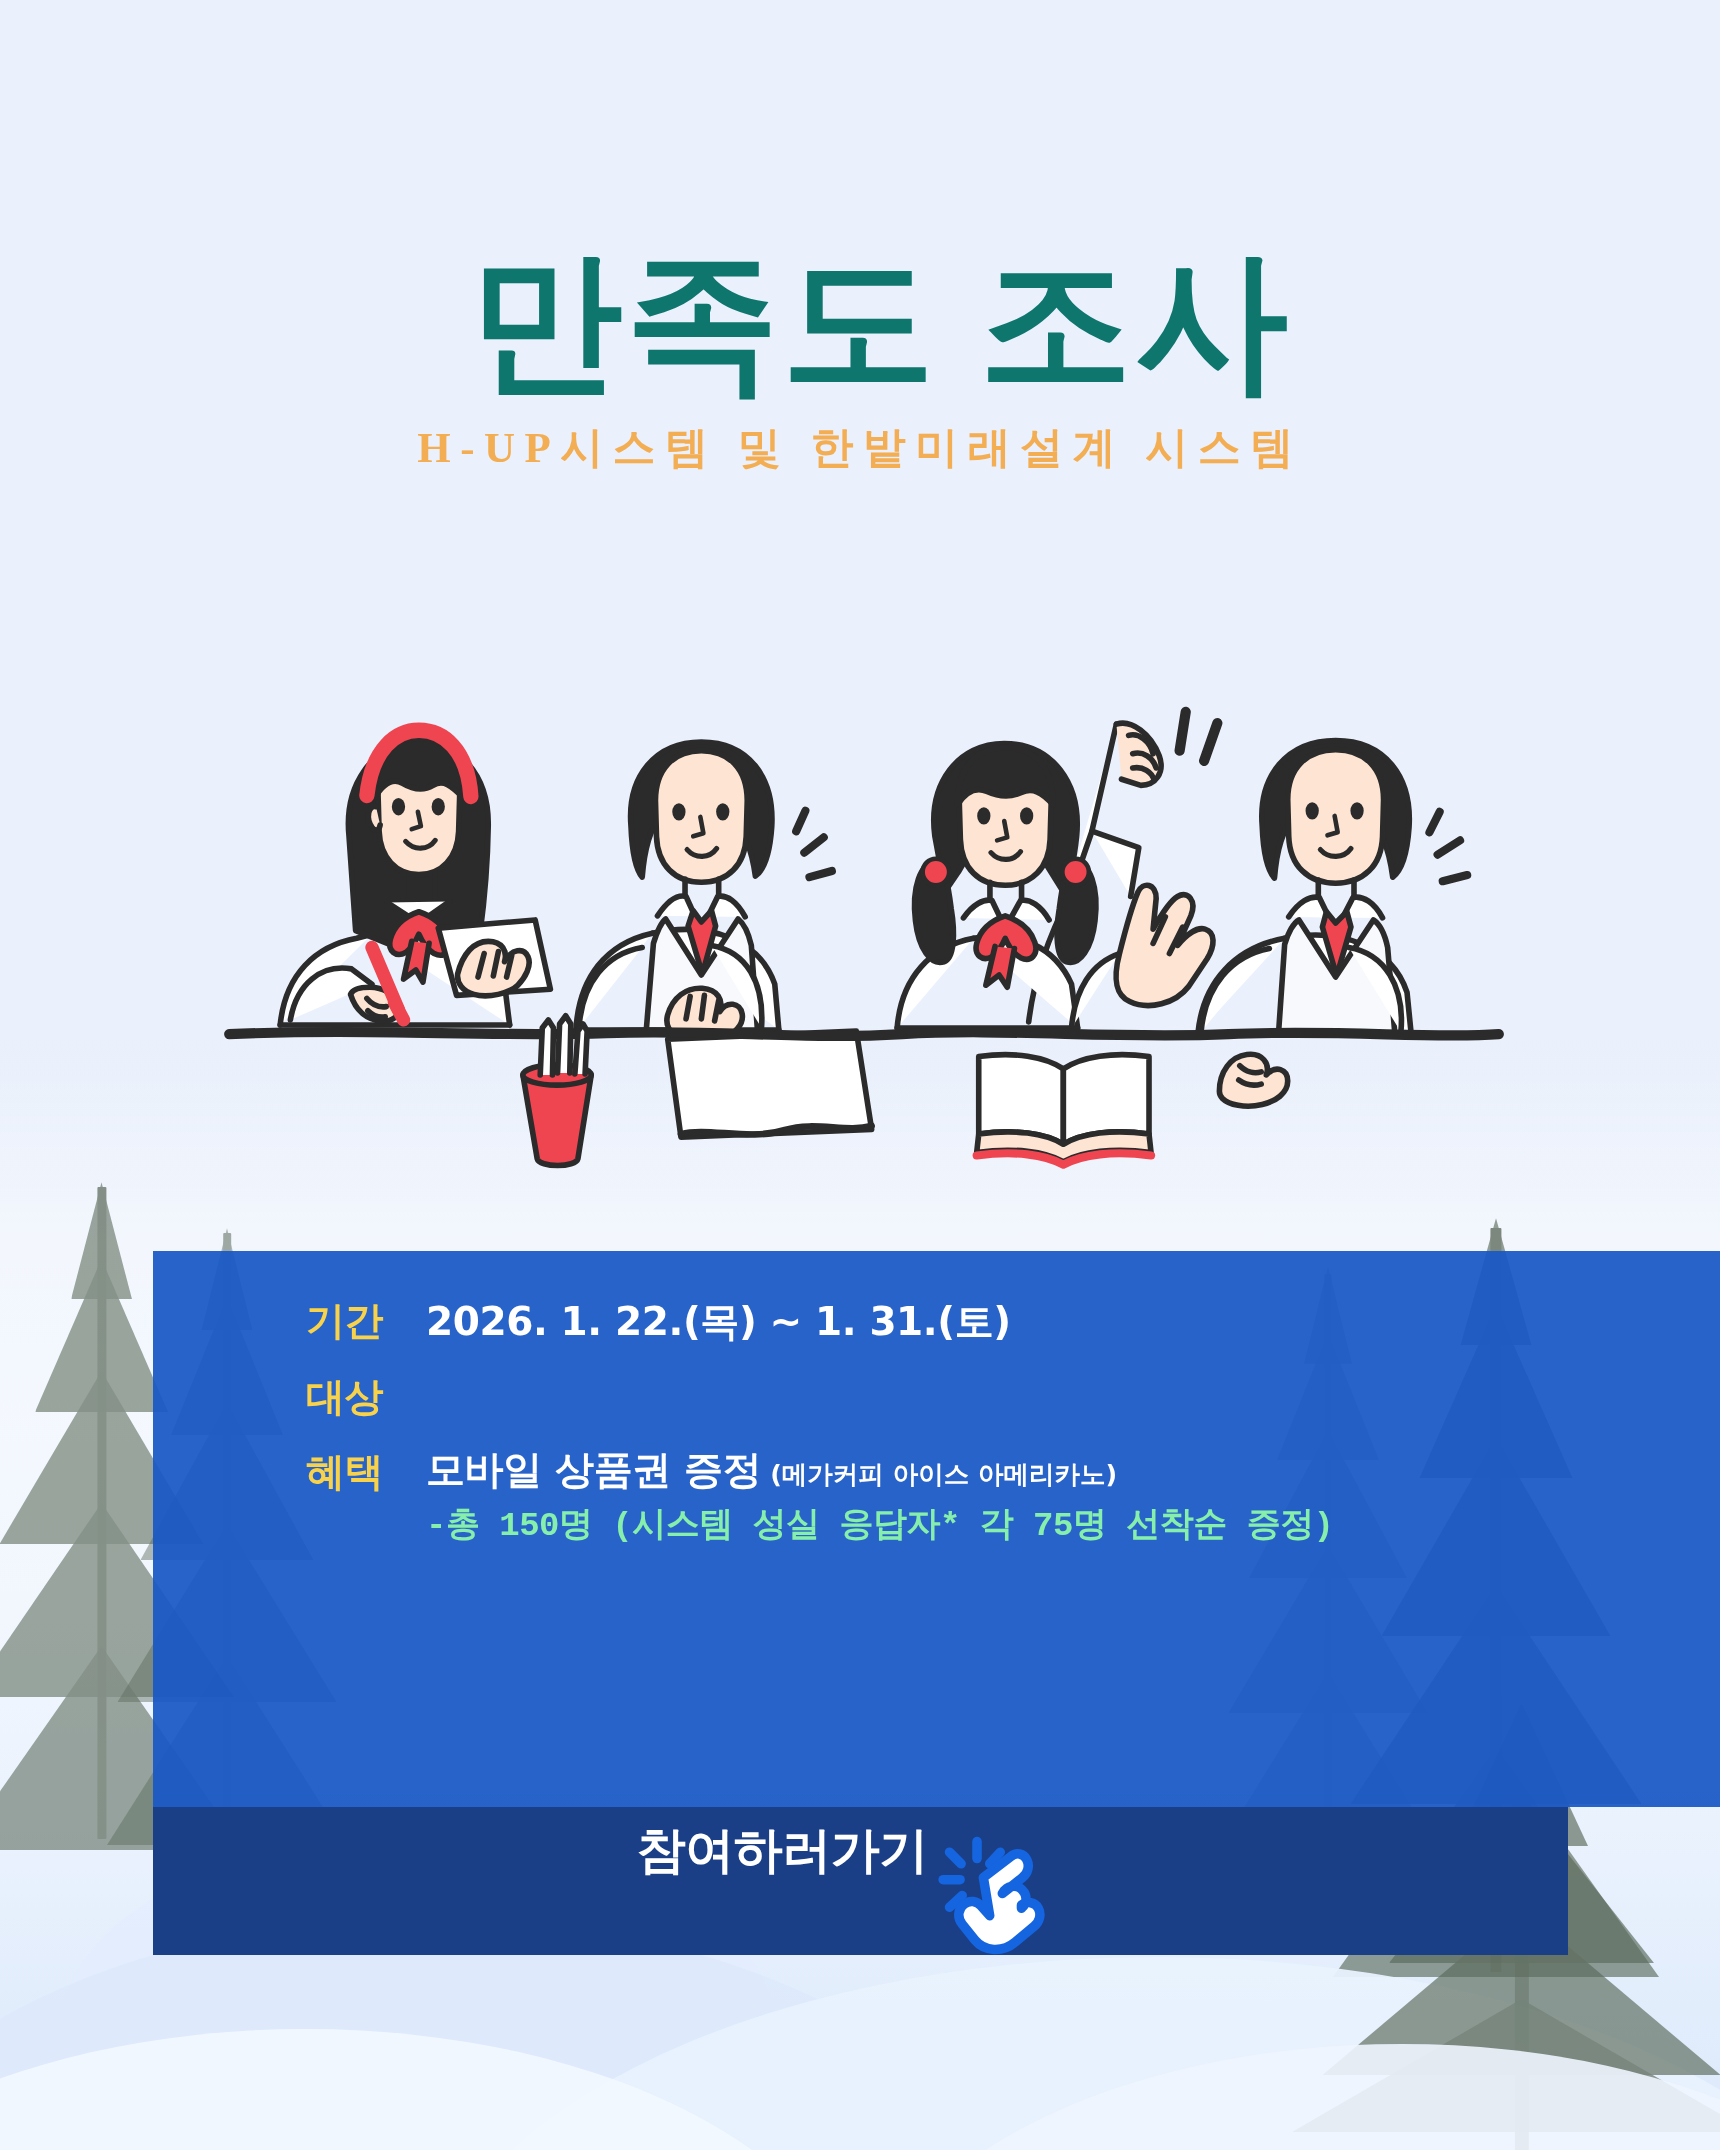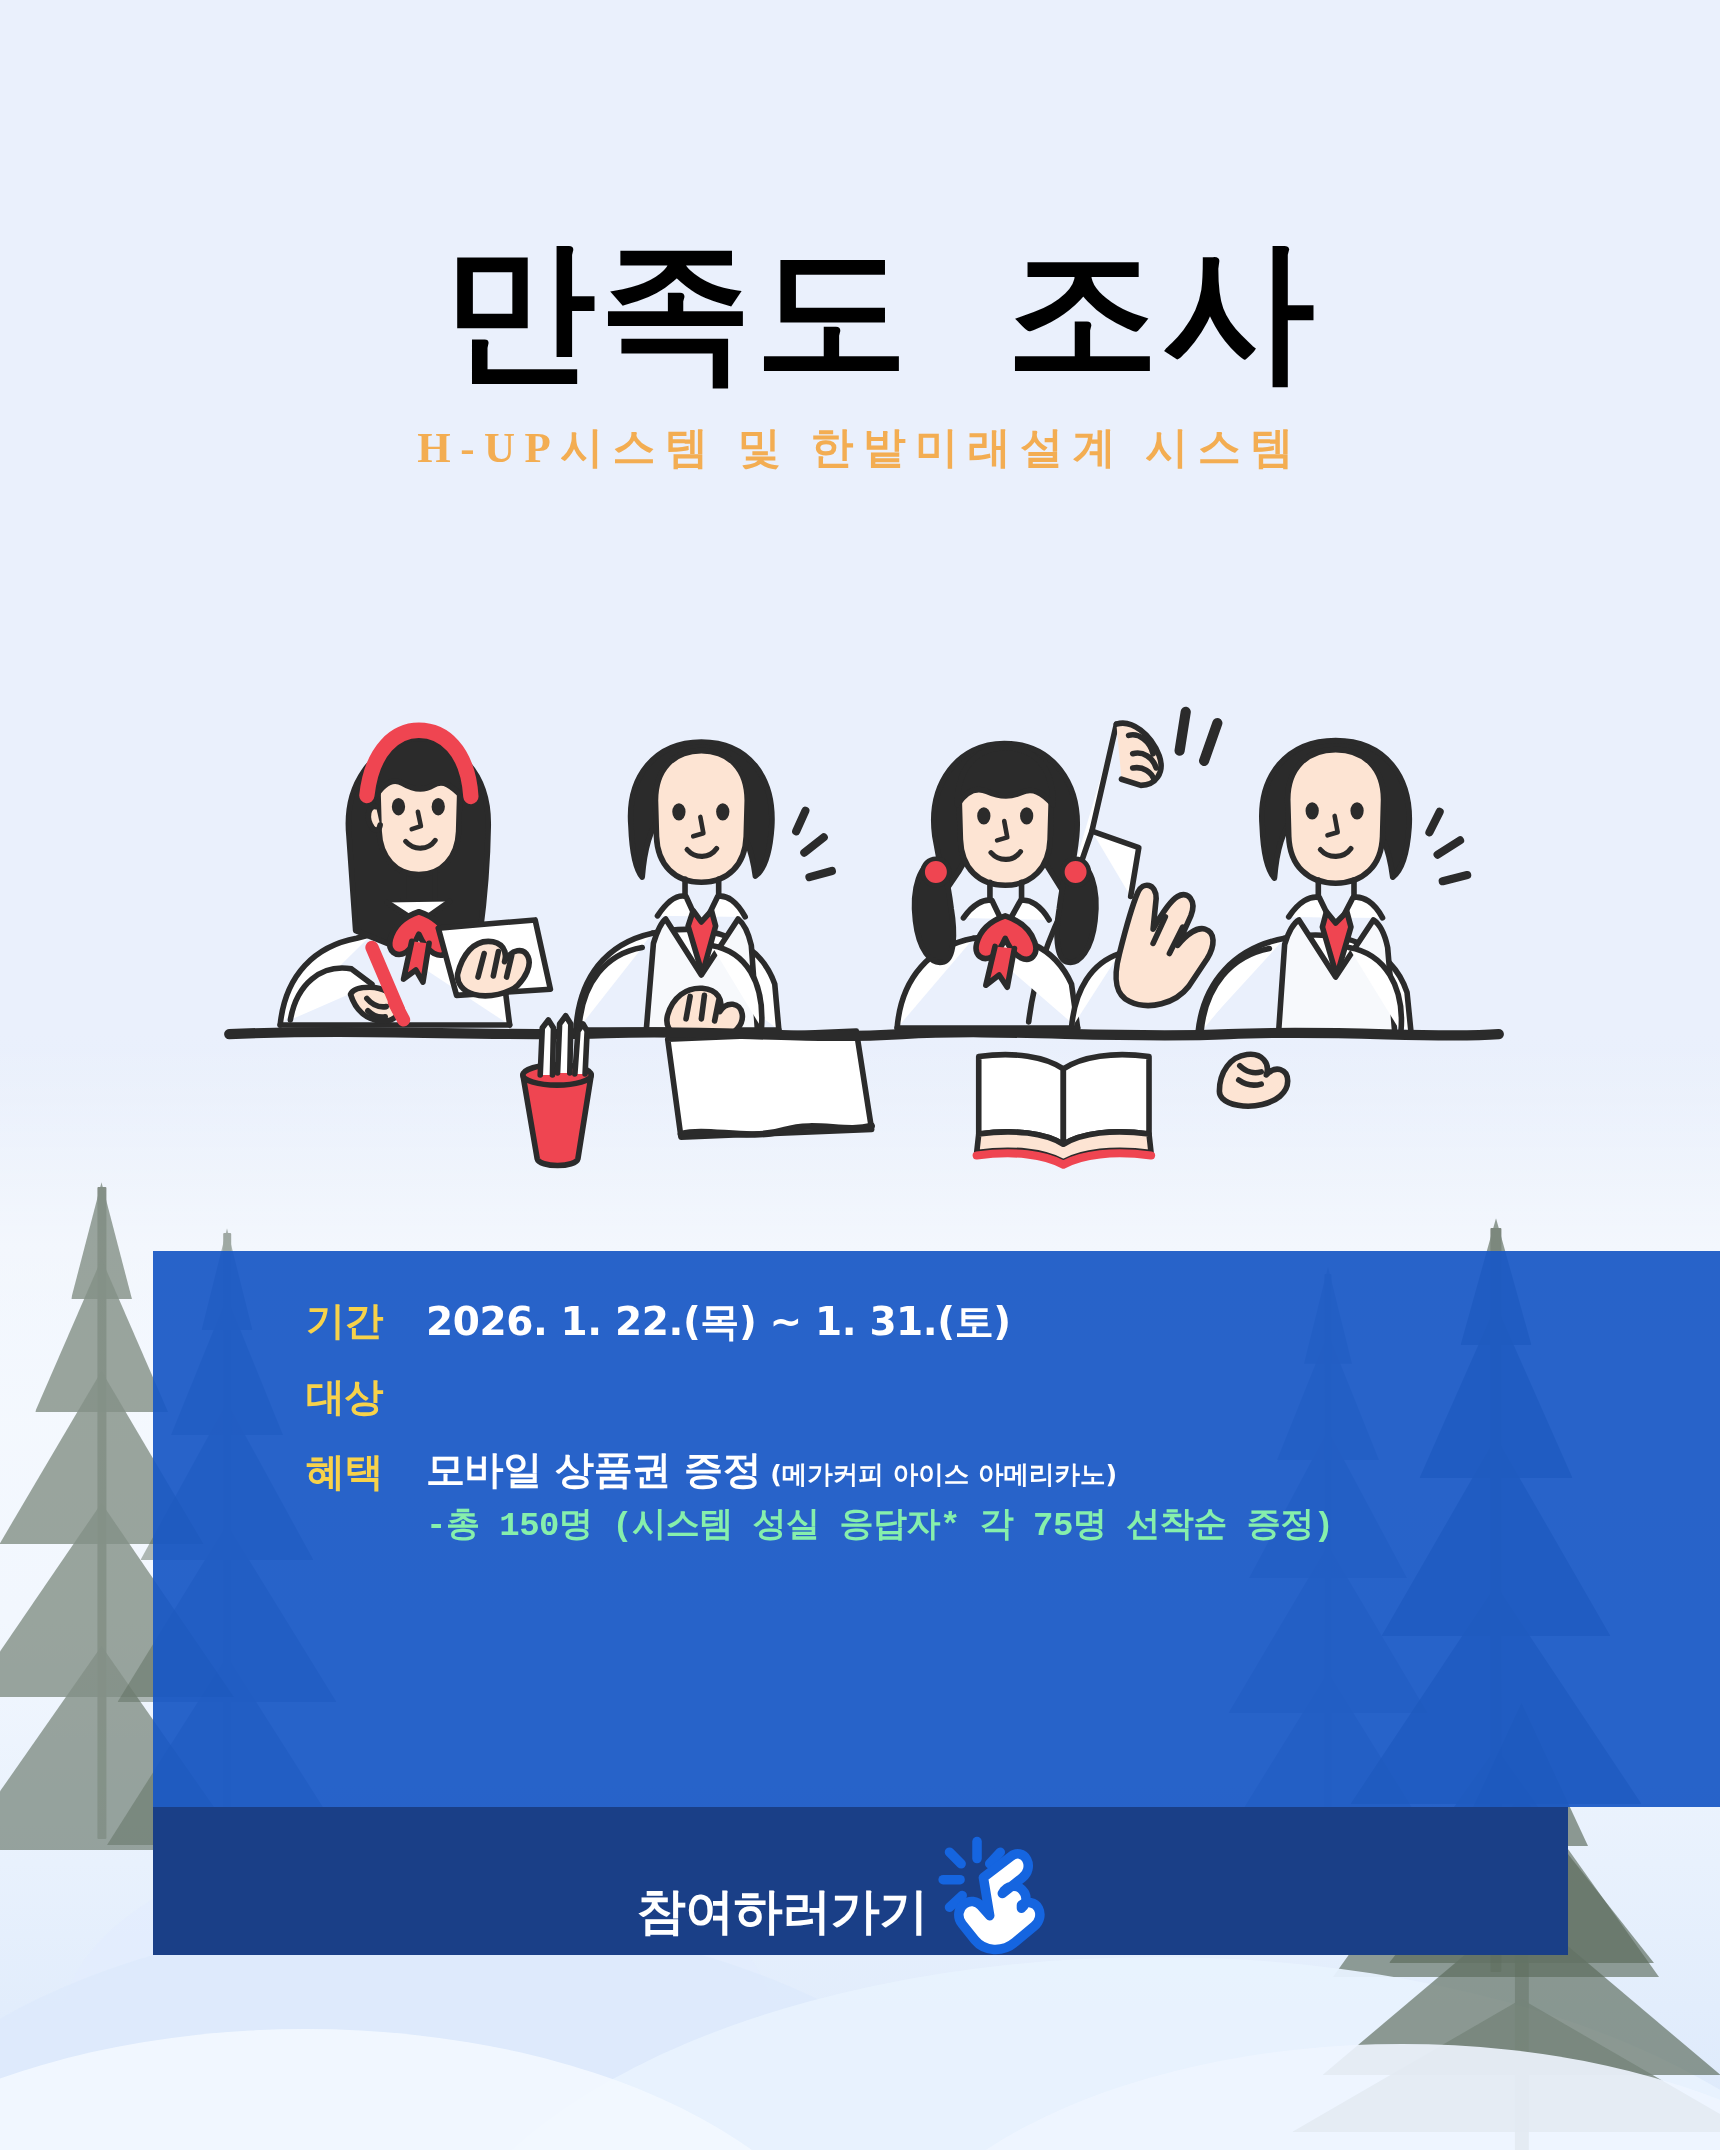--- a/index.html
+++ b/index.html
@@ -87,22 +87,22 @@
   .tree-b1 .tier:nth-of-type(2){top:0px;width:133px;height:143px;}
   .tree-b1 .tier:nth-of-type(3){top:92px;width:265px;height:168px;}
   .tree-b1 .tier:nth-of-type(4){top:204px;width:398px;height:168px;}
   .tree-b1 .tier:nth-of-type(5){top:296px;width:459px;height:133px;}
 
   
   .header{position:absolute;left:0;right:0;top:245px;text-align:center;}
   .main-title{
     font-size:153px;line-height:1.02;
     font-weight:900;letter-spacing:.02em;
-    color:#000000;
-    font-family:Liberation Mono, monospace;
+    color:#0f766e;
+    font-family:Liberation Serif, serif;
     margin-left:41px;
   }
   .subtitle{
     margin-top:18.4px;
     font-size:43px;
     font-weight:700;
     letter-spacing:.22em;
     color:#f3ad52;
     font-family:Liberation Serif, serif;
   }
@@ -160,21 +160,21 @@
   .benefit-block{margin-top:-3.1px;}
 
   
   .cta-bar{
     position:absolute;left:153px;top:1807px;
     width:1415px;height:148px;
     background:#1a3f87;
     display:flex;align-items:center;justify-content:center;
     cursor:pointer;
   }
-  .cta-inner{display:flex;align-items:flex-end;gap:9px;transform:translateX(-10.2px);}
+  .cta-inner{display:flex;align-items:flex-start;gap:9px;transform:translateX(-10.2px);}
   .cta-text{
     color:#ffffff;
     font-size:49px;font-weight:900;
     letter-spacing:-.01em;
     font-family:"DejaVu Sans","Liberation Sans",sans-serif;
   }
   .cta-cursor{width:127px;height:127px;position:relative;top:13.3px;}
   .cta-cursor svg{width:100%;height:100%;display:block;overflow:visible;}
 </style>
 </head>

